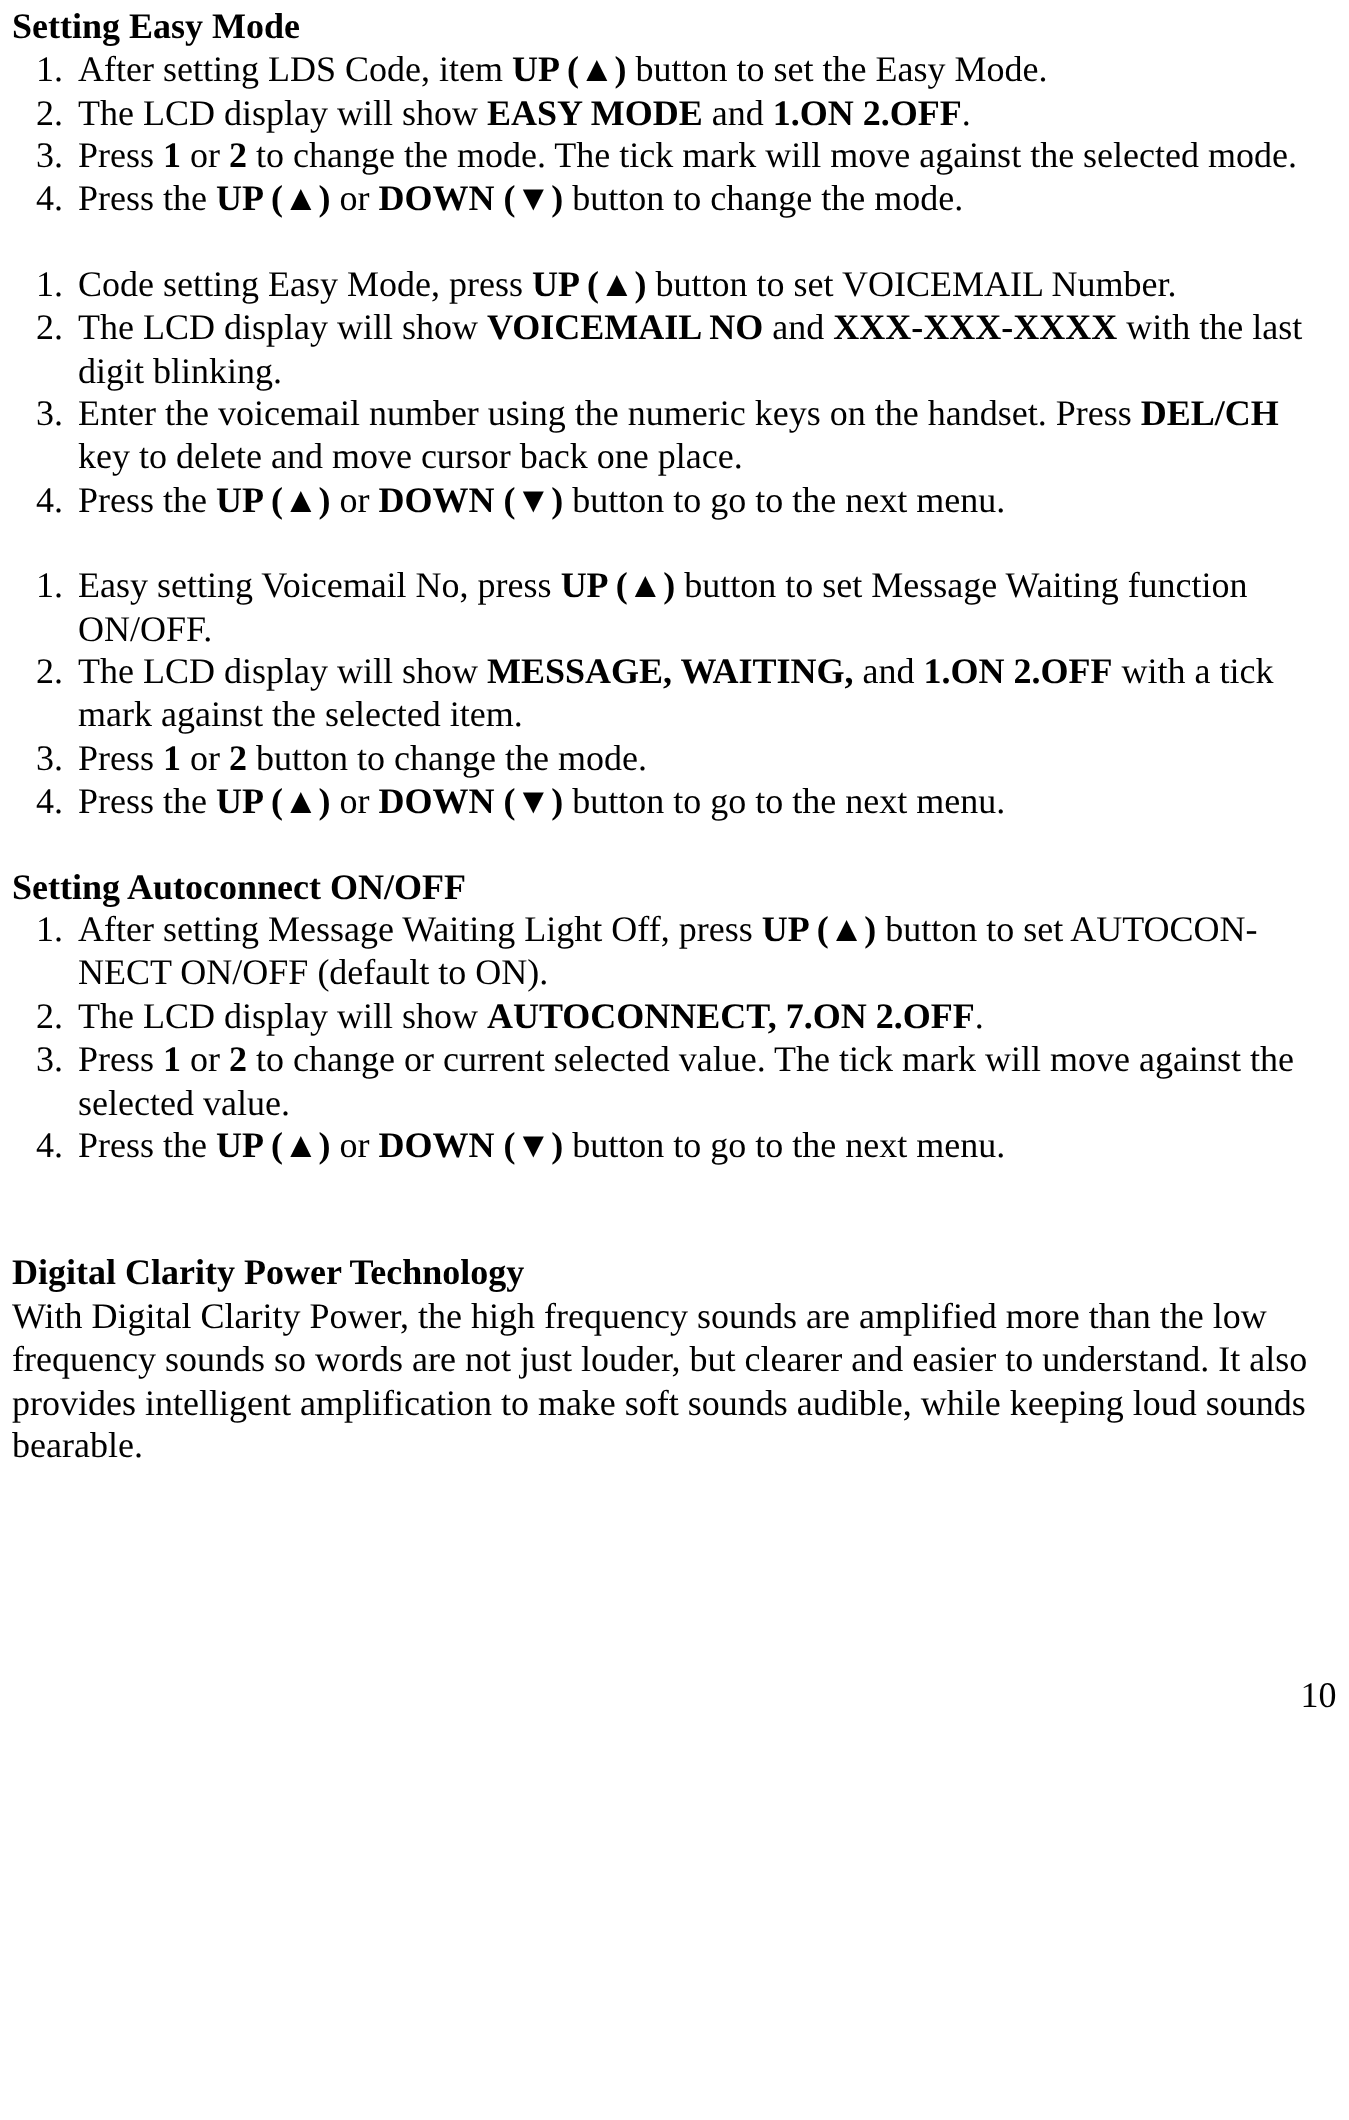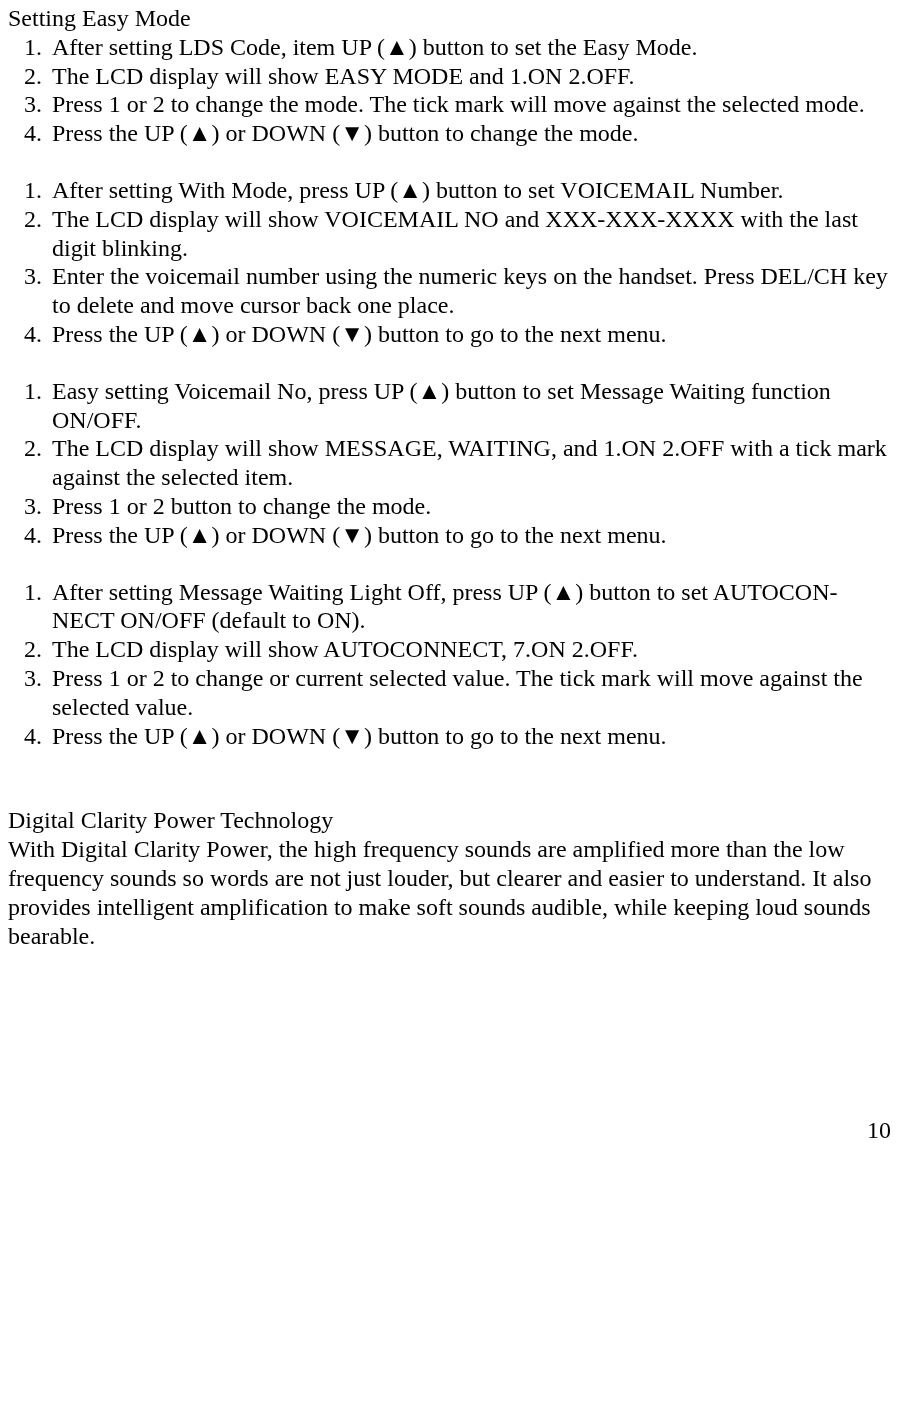--- a/index.html
+++ b/index.html
@@ -6,25 +6,25 @@
       font-family: "Times New Roman", Times, serif;
       font-size: 24px;
       line-height: 1.2;
       margin: 0;
       padding: 4px 8px 8px 8px;
       width: 899px;
       box-sizing: border-box;
       color: #000;
     }
     .bold {
-      font-weight: normal;
+      font-weight: bold;
       text-align: right;
     }
     .section-heading {
-      font-weight: normal;
+      font-weight: bold;
       margin-top: 0;
       margin-bottom: 0;
     }
     ol {
       margin: 0 0 0 0;
       padding-left: 40px;
     }
     ol li {
       padding-left: 4px;
       margin-bottom: 0;
@@ -33,62 +33,63 @@
       height: 28px;
     }
     .spacer-large {
       height: 56px;
     }
     .para {
       margin: 0;
     }
     .page-number {
       text-align: right;
-      margin-top: 110px;
+      margin-top: 82px;
       font-size: 24px;
     }
   </style>
 </head>
 <body>
 
 <div>
   <div class="section-heading">Setting Easy Mode</div>
   <ol>
     <li><span>After setting LDS Code, item </span><span class="bold">UP (▲)</span><span> button to set the Easy Mode.</span></li>
     <li><span>The LCD display will show </span><span class="bold">EASY MODE</span><span> and </span><span class="bold">1.ON  2.OFF</span><span>.</span></li>
     <li><span>Press </span><span class="bold">1</span><span> or </span><span class="bold">2</span><span> to change the mode. The tick mark will move against the selected mode.</span></li>
     <li><span>Press the </span><span class="bold">UP (▲)</span><span> or </span><span class="bold">DOWN (▼)</span><span> button to change the mode.</span></li>
   </ol>
 </div>
 
 <div class="spacer"></div>
 
 <div>
   <ol>
-    <li><span>After setting With Mode, press </span><span class="bold">UP (▲)</span><span> button to set VOICEMAIL Number.</span></li>
+    <li><span>Code setting Easy Mode, press </span><span class="bold">UP (▲)</span><span> button to set VOICEMAIL Number.</span></li>
     <li><span>The LCD display will show </span><span class="bold">VOICEMAIL NO</span><span> and </span><span class="bold">XXX-XXX-XXXX</span><span> with the last digit blinking.</span></li>
     <li><span>Enter the voicemail number using the numeric keys on the handset. Press </span><span class="bold">DEL/CH</span><span> key to delete and move cursor back one place.</span></li>
     <li><span>Press the </span><span class="bold">UP (▲)</span><span> or </span><span class="bold">DOWN (▼)</span><span> button to go to the next menu.</span></li>
   </ol>
 </div>
 
 <div class="spacer"></div>
 
 <div>
   <ol>
     <li><span>Easy setting Voicemail No, press </span><span class="bold">UP (▲)</span><span> button to set Message Waiting function ON/OFF.</span></li>
     <li><span>The LCD display will show </span><span class="bold">MESSAGE, WAITING,</span><span> and </span><span class="bold">1.ON  2.OFF</span><span> with a tick mark against the selected item.</span></li>
     <li><span>Press </span><span class="bold">1</span><span> or </span><span class="bold">2</span><span> button to change the mode.</span></li>
     <li><span>Press the </span><span class="bold">UP (▲)</span><span> or </span><span class="bold">DOWN (▼)</span><span> button to go to the next menu.</span></li>
   </ol>
 </div>
 
 <div class="spacer"></div>
 
 <div>
+  <div class="section-heading">Setting Autoconnect ON/OFF</div>
   <ol>
     <li><span>After setting Message Waiting Light Off, press </span><span class="bold">UP (▲)</span><span> button to set AUTOCON-NECT ON/OFF (default to ON).</span></li>
     <li><span>The LCD display will show </span><span class="bold">AUTOCONNECT, 7.ON   2.OFF</span><span>.</span></li>
     <li><span>Press </span><span class="bold">1</span><span> or </span><span class="bold">2</span><span> to change or current selected value. The tick mark will move against the selected value.</span></li>
     <li><span>Press the </span><span class="bold">UP (▲)</span><span> or </span><span class="bold">DOWN (▼)</span><span> button to go to the next menu.</span></li>
   </ol>
 </div>
 
 <div class="spacer-large"></div>
 

